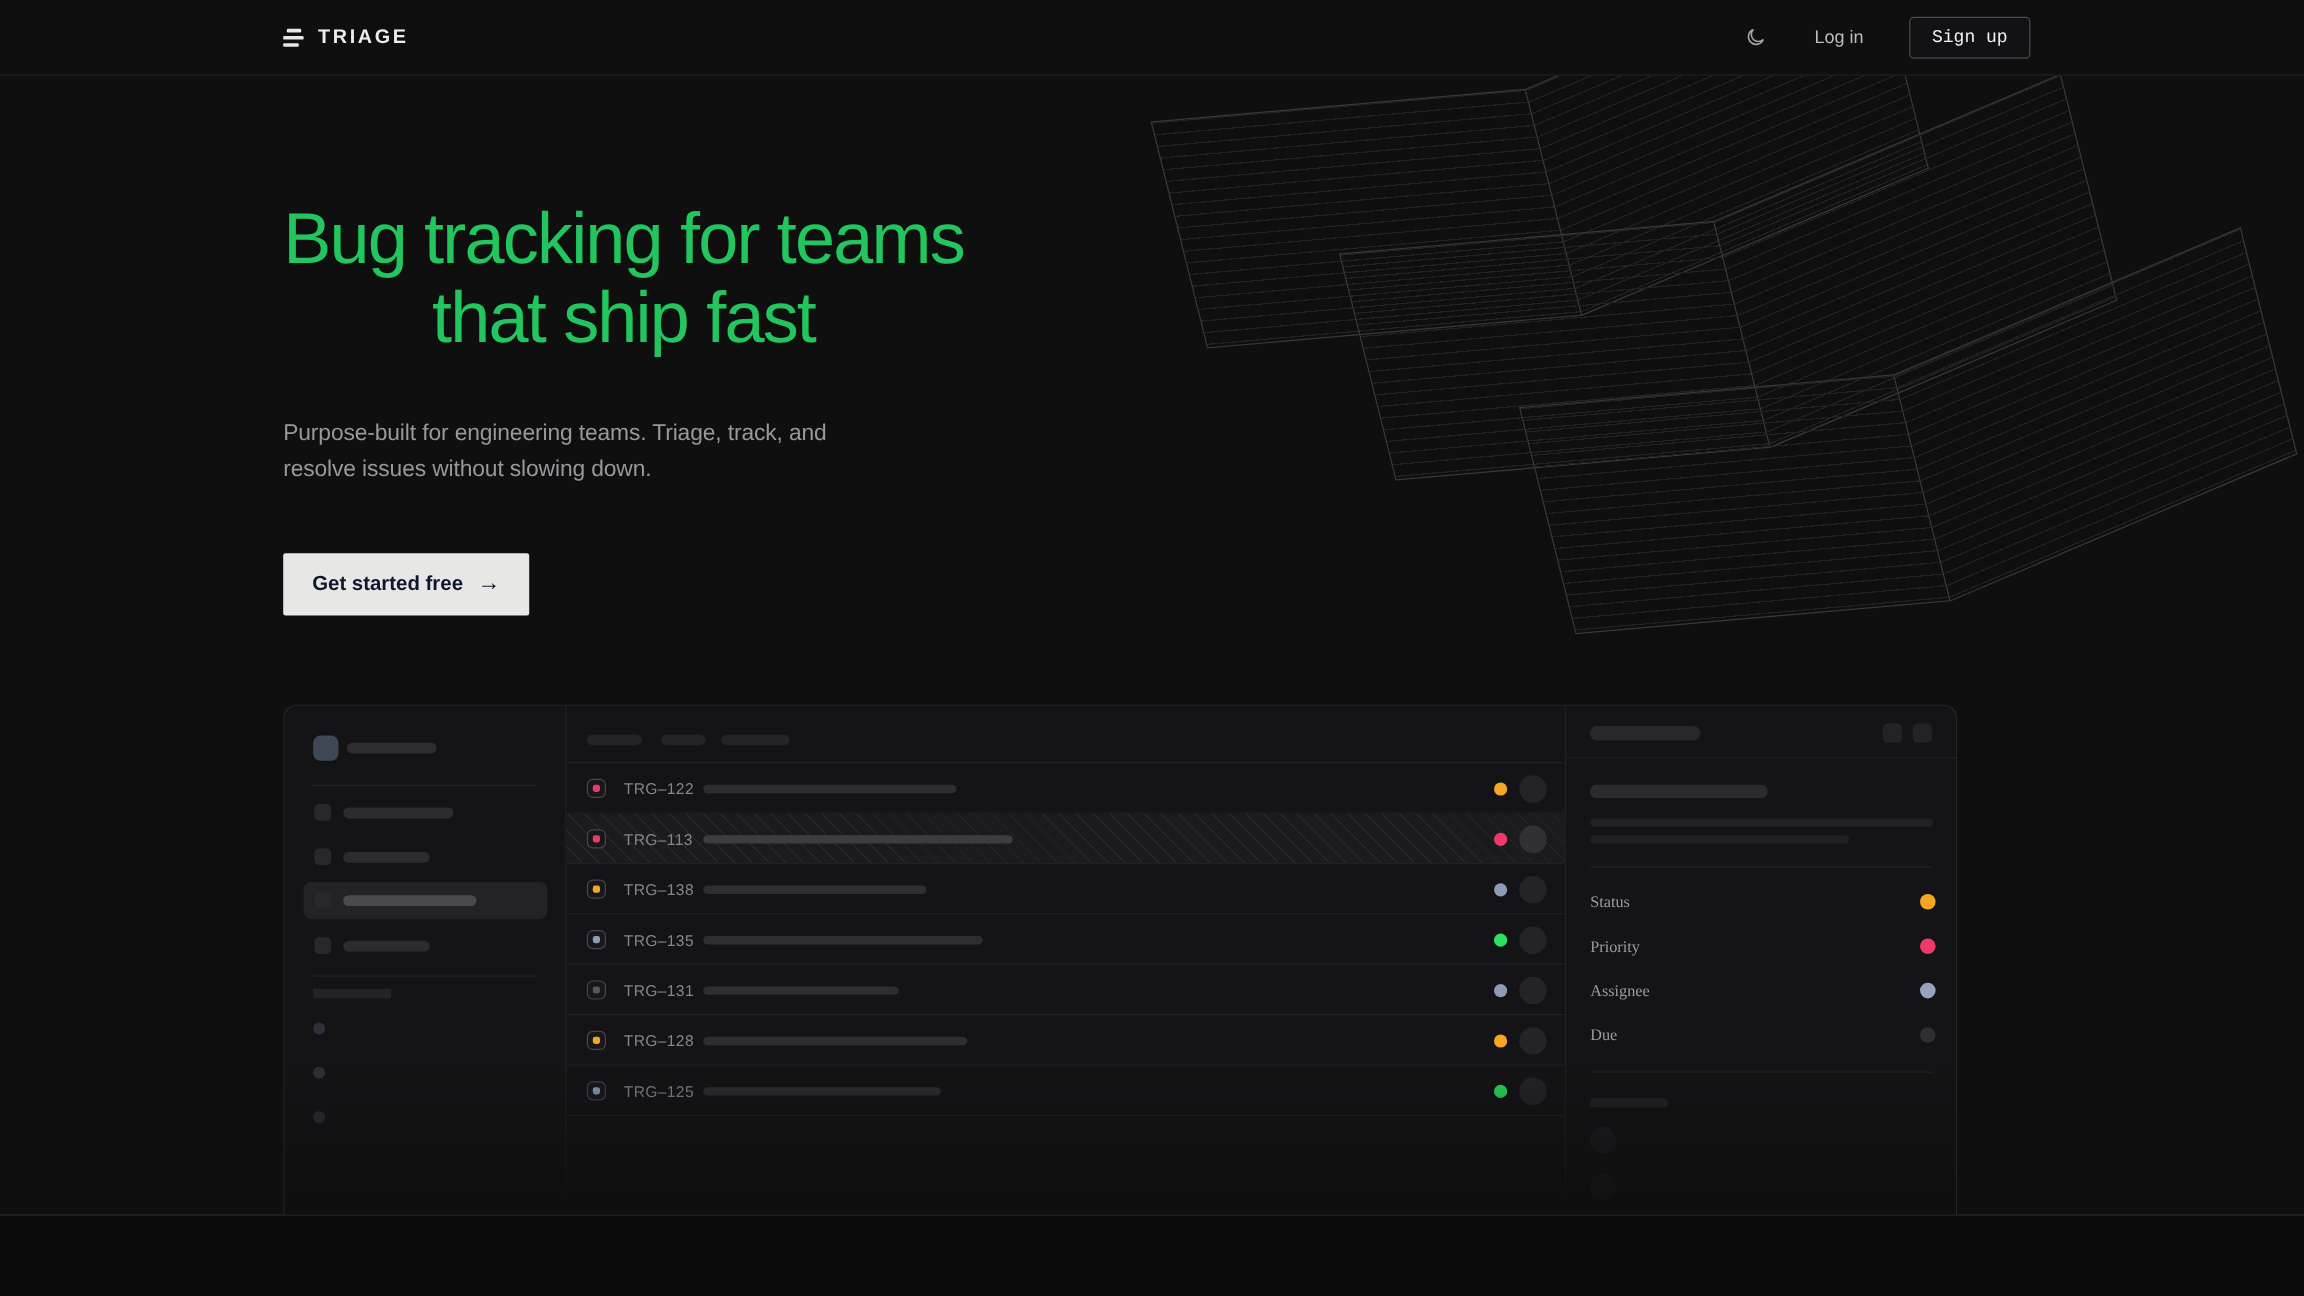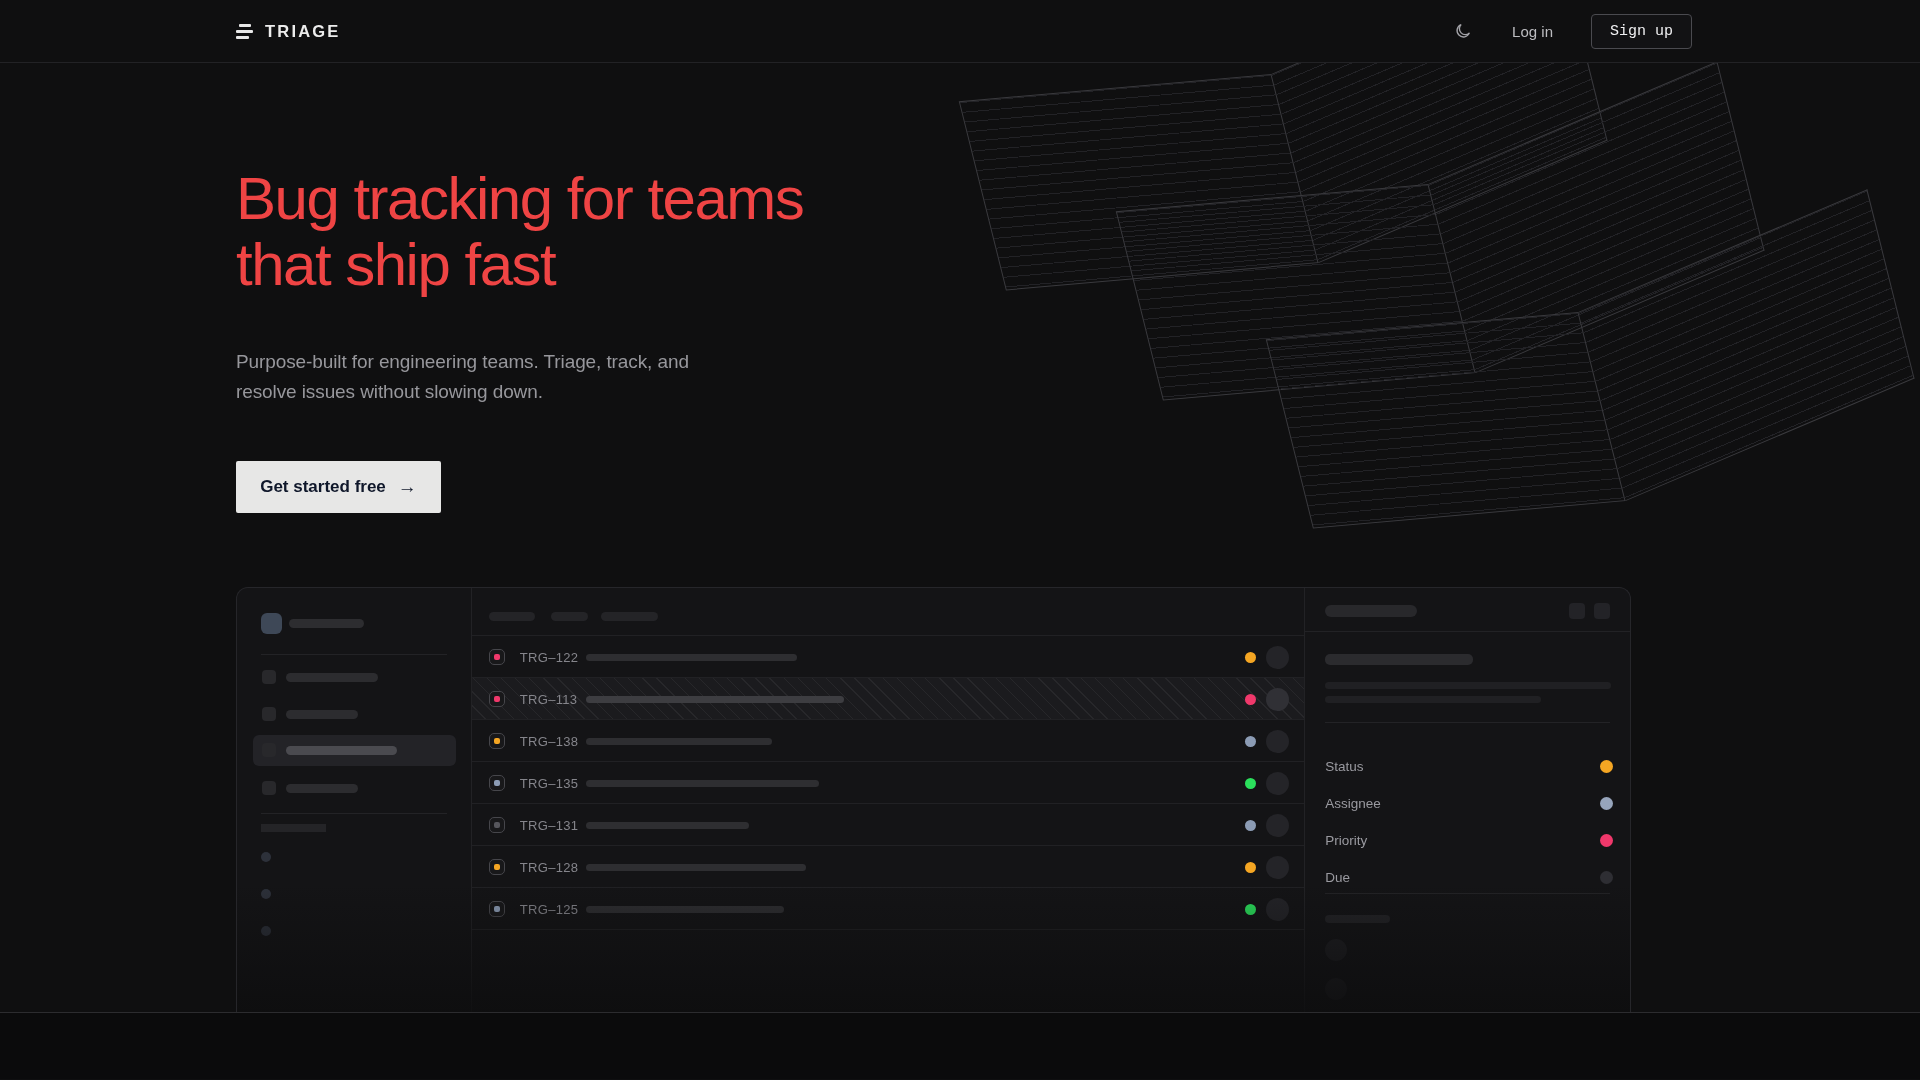--- a/index.html
+++ b/index.html
@@ -35,22 +35,22 @@
   .ribbons { position:absolute; inset:0; z-index:1; pointer-events:none; }
   .ribbon { position:absolute; width:620px; height:195px; transform:rotate(-14deg); display:flex; }
   .ribbon .half { width:50%; height:100%; border:1px solid #3a3a3e;
     background:repeating-linear-gradient(180deg,#222226 0px,#222226 1px,rgba(0,0,0,0) 1px,rgba(0,0,0,0) 10px); }
   .ribbon .half.l { transform:skewY(9deg);  transform-origin:100% 50%; }
   .ribbon .half.r { transform:skewY(-9deg); transform-origin:0 50%; border-left:none; }
   .ribbon.r1 { left:985px;  top:8px;   }
   .ribbon.r2 { left:1142px; top:118px; }
   .ribbon.r3 { left:1292px; top:246px; }
 
-  .hero h1 { position:absolute; z-index:2; left:236px; top:103px; color:#ef4444;
-    font-size:60px; line-height:66px; font-weight:500; letter-spacing:-1.5px; }
+  .hero h1 { position:absolute; z-index:2; left:236px; top:103px; color:#22c55e;
+    font-size:60px; line-height:66px; font-weight:500; letter-spacing:-1.5px;text-align:center; }
   .subtitle { position:absolute; z-index:2; left:236px; top:284px; width:485px;
     color:#97979c; font-size:19px; line-height:30px; letter-spacing:-0.1px; }
   .cta { position:absolute; z-index:2; left:236px; top:398px; width:205px; height:52px;
     background:#e7e7e6; color:#0f172a; border:none; border-radius:2px; cursor:pointer;
     font-family:inherit; font-size:17px; font-weight:600;
     display:flex; align-items:center; justify-content:center; gap:12px; }
   .cta .arrow { font-size:19px; font-weight:400; }
 
   
   .mockup { position:absolute; z-index:3; left:236px; top:524px; width:1395px; height:426px;
@@ -94,21 +94,21 @@
   .row.selected .iavatar { background:#303035; }
 
   .mk-detail { position:relative; width:325px; height:100%; }
   .mk-dt-head { position:absolute; left:0; top:0; width:100%; height:44px; border-bottom:1px solid #222225; }
   .mk-dt-title { position:absolute; left:20px; top:17px; width:92px; height:12px; border-radius:6px; background:#28282b; }
   .mk-dt-sq { position:absolute; top:15px; width:16px; height:16px; border-radius:4px; background:#232327; }
   .mk-dt-sq.s1 { right:45px; } .mk-dt-sq.s2 { right:20px; }
   .mk-dt-h2 { position:absolute; left:20px; top:66px; width:148px; height:11px; background:#2b2b2e; border-radius:5px; }
   .mk-dt-line { position:absolute; left:20px; height:7px; background:#202023; border-radius:4px; }
   .mk-dt-div { position:absolute; left:20px; right:20px; height:1px; background:#232326; }
-  #detail-fields { position:absolute; left:0; top:160px; width:100%; }
+  #detail-fields { position:absolute; left:0; top:145px; width:100%;font-family:Liberation Serif, serif; }
   .field { position:relative; width:100%; height:37px; }
   .field .flabel { position:absolute; left:20px; top:11px; font-size:13.5px; color:#9a9aa0; }
   .field .fdot { position:absolute; left:295px; top:12px; width:13px; height:13px; border-radius:50%; }
   .mk-dt-label { position:absolute; left:20px; top:327px; width:65px; height:8px; background:#232326; border-radius:4px; }
   .mk-dt-circ { position:absolute; left:20px; width:22px; height:22px; border-radius:50%; background:#1f1f22; }
 
   .mk-fade { position:absolute; left:0; right:0; bottom:0; height:130px; pointer-events:none;
     background:linear-gradient(rgba(15,15,16,0), rgba(13,13,14,0.85)); }
 
   footer { height:66px; background:#0b0b0c; }
@@ -280,27 +280,27 @@
         <span class="mk-dt-line" style="top:94px;width:286px"></span>
         <span class="mk-dt-line" style="top:108px;width:216px"></span>
         <span class="mk-dt-div" style="top:134px"></span>
         <div id="detail-fields">
   <div class="field">
     <span class="flabel">Status</span>
     <span class="fdot" style="background: rgb(245, 166, 35);"></span>
   </div>
 
   <div class="field">
+    <span class="flabel">Priority</span>
+    <span class="fdot" style="background: rgb(240, 56, 107);"></span>
+  </div>
+
+  <div class="field">
     <span class="flabel">Assignee</span>
     <span class="fdot" style="background: rgb(151, 165, 188);"></span>
-  </div>
-
-  <div class="field">
-    <span class="flabel">Priority</span>
-    <span class="fdot" style="background: rgb(240, 56, 107);"></span>
   </div>
 
   <div class="field">
     <span class="flabel">Due</span>
     <span class="fdot" style="background: rgb(46, 46, 51);"></span>
   </div>
 </div>
         <span class="mk-dt-div" style="top:305px"></span>
         <span class="mk-dt-label"></span>
         <span class="mk-dt-circ" style="top:351px"></span>

